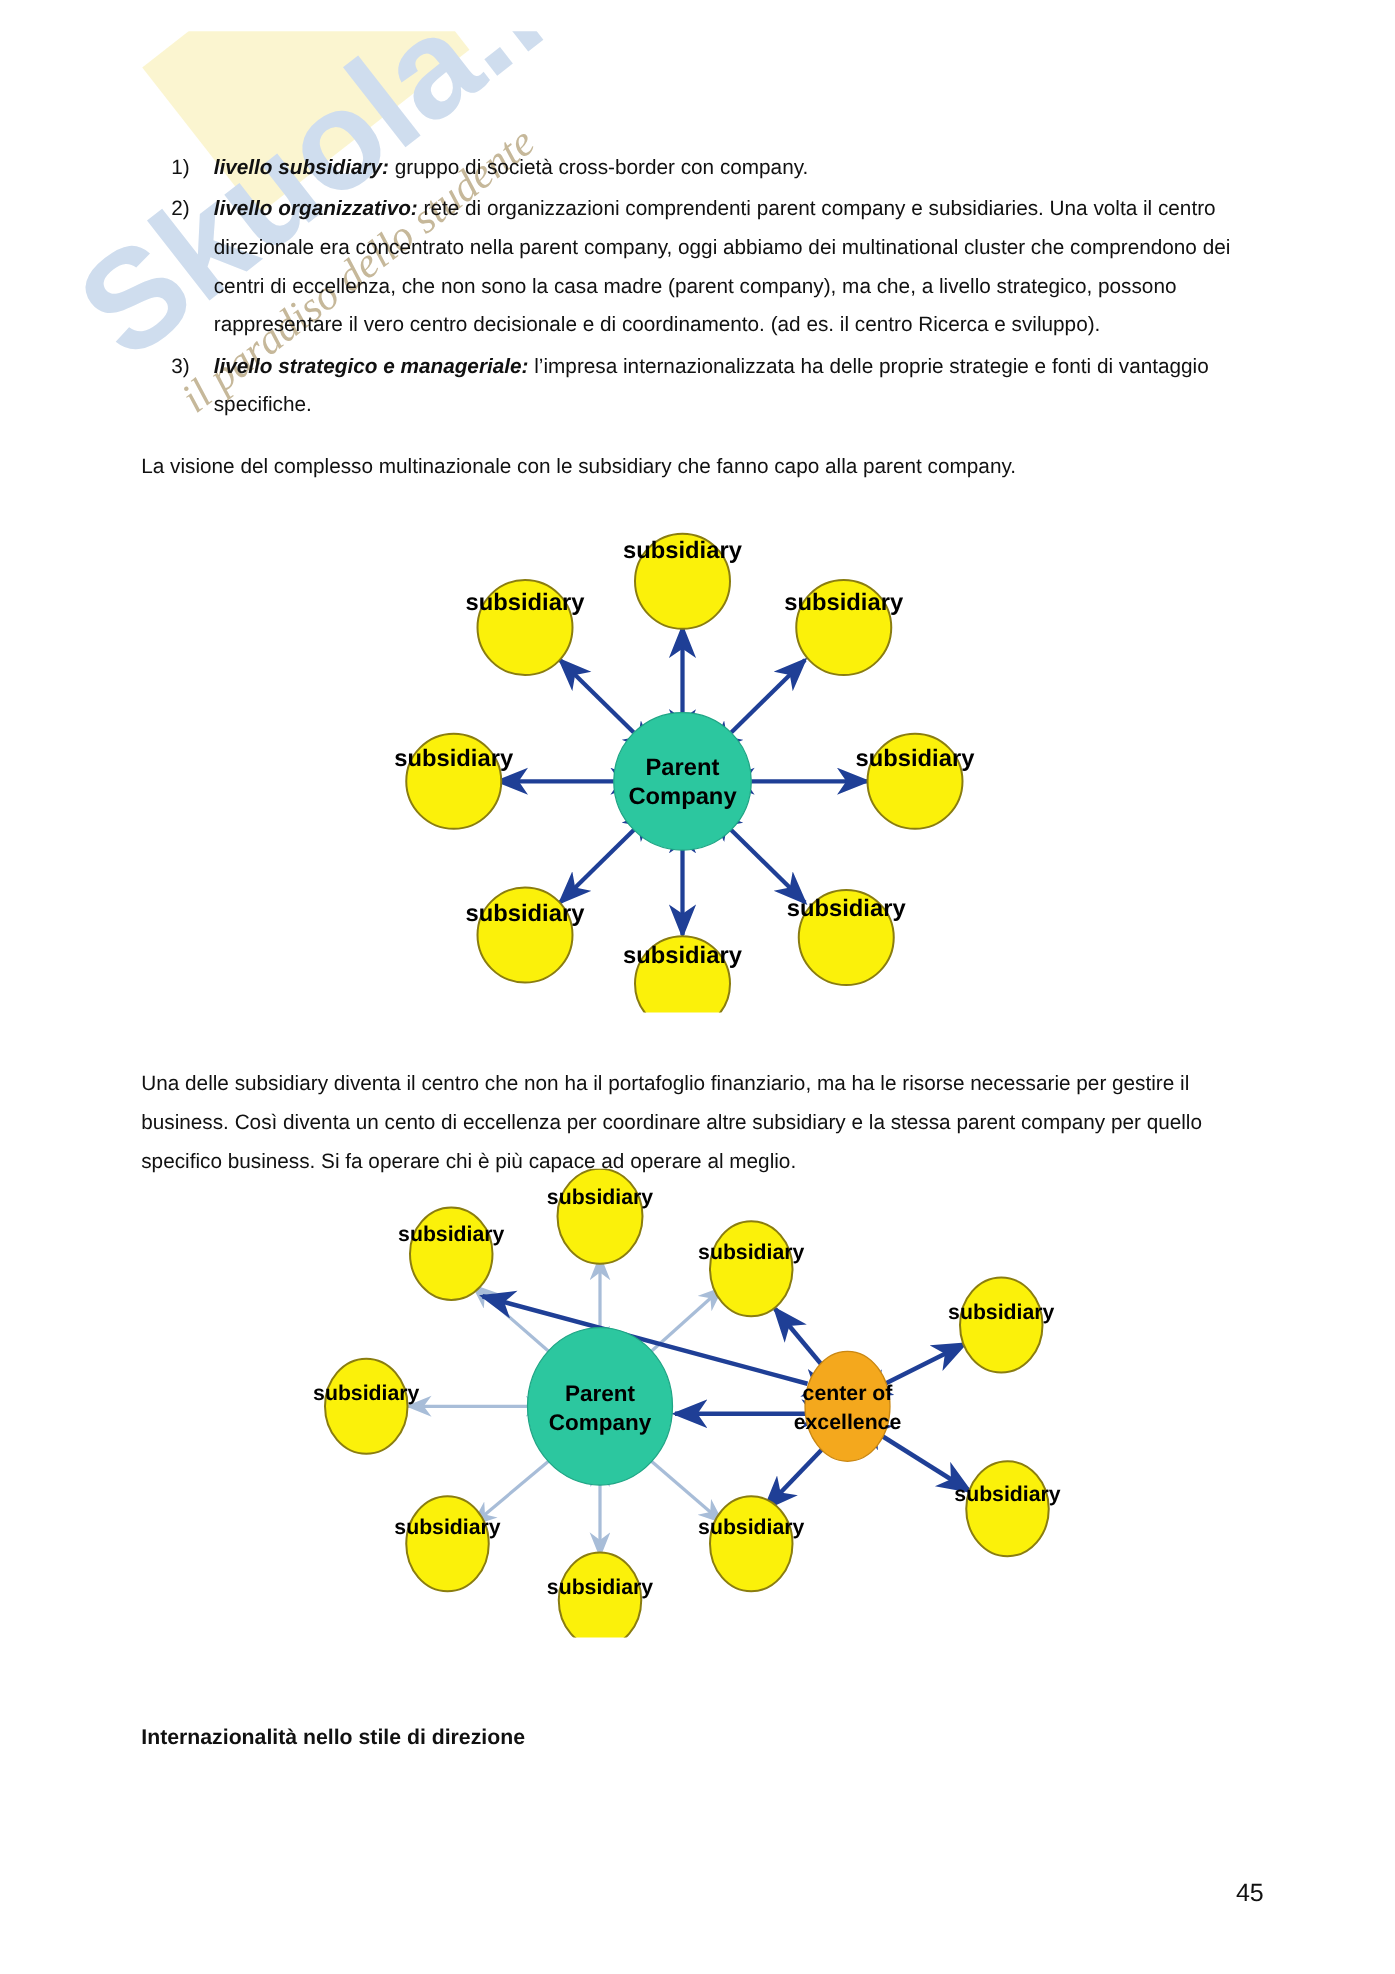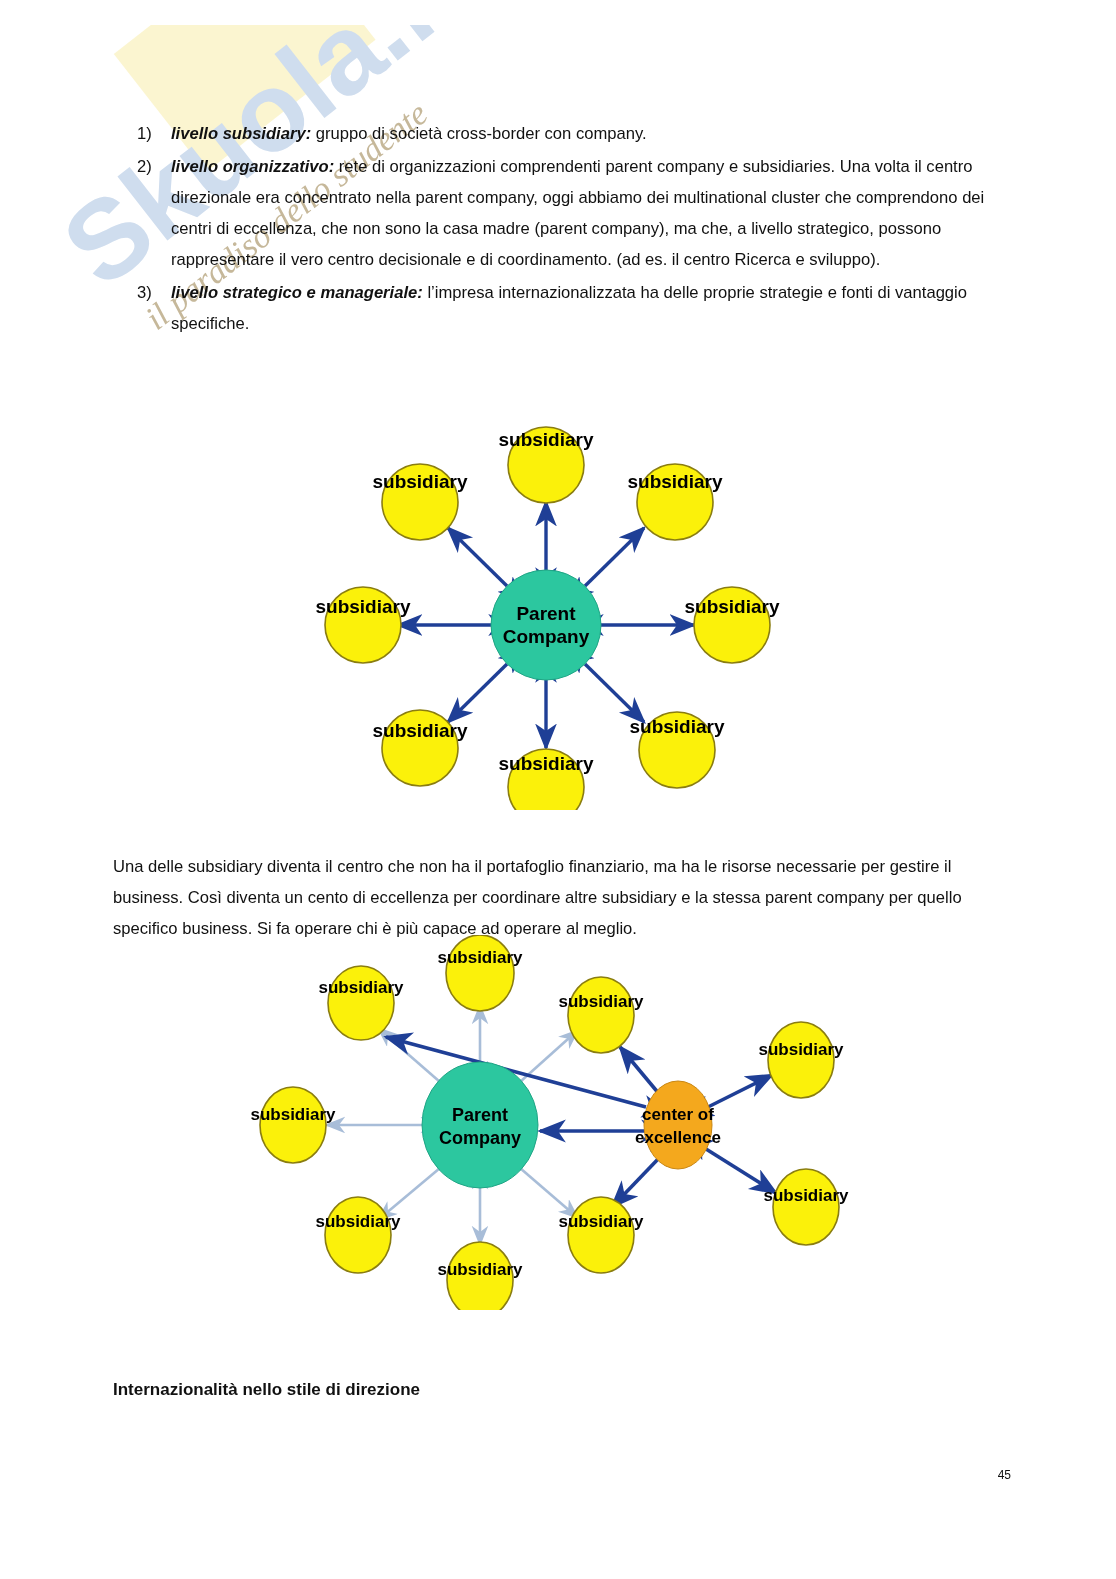--- a/index.html
+++ b/index.html
@@ -24,22 +24,22 @@
   p.para{font-size:16.6px;line-height:31px;margin:18px 0 0 0;color:#111;}
 
   
   .diagram{position:absolute;z-index:2;}
   #diagram-one{left:300px;top:410px;width:545px;height:400px;}
   #diagram-two{left:248px;top:935px;width:630px;height:375px;}
 
   
   .section-heading{position:absolute;left:113px;top:1380px;
     font-size:17px;font-weight:bold;color:#111;z-index:3;}
-  .page-number{position:absolute;right:105px;top:1468px;
-    font-size:12px;color:#111;z-index:3;}
+  .page-number{position:absolute;right:105px;top:1504px;
+    font-size:20px;color:#111;z-index:3;}
 
   .node-label{font-family:"Liberation Sans",sans-serif;font-weight:bold;
     fill:#000;text-anchor:middle;}
 </style>
 </head>
 <body>
 
 <div class="page">
 
   <svg class="watermark" viewBox="0 0 470 380" width="470" height="380">
@@ -60,20 +60,21 @@
       <li>
         <span class="num">2)</span>
         <span class="bi">livello organizzativo:</span><span> rete di organizzazioni comprendenti parent company e subsidiaries. Una volta il centro direzionale era concentrato nella parent company, oggi abbiamo dei multinational cluster che comprendono dei centri di eccellenza, che non sono la casa madre (parent company), ma che, a livello strategico, possono rappresentare il vero centro decisionale e di coordinamento. (ad es. il centro Ricerca e sviluppo).</span>
       </li>
       <li>
         <span class="num">3)</span>
         <span class="bi">livello strategico e manageriale:</span><span> l’impresa internazionalizzata ha delle proprie strategie e fonti di vantaggio specifiche.</span>
       </li>
     </ol>
 
+    <p class="para">La visione del complesso multinazionale con le subsidiary che fanno capo alla parent company.</p>
   </div>
 
   <svg class="diagram" id="diagram-one" viewBox="0 0 545 400">
     <defs>
       <marker id="ah-blue" markerWidth="9" markerHeight="9" refX="7.2" refY="3.2" orient="auto" markerUnits="strokeWidth">
         <path d="M0,0 L8,3.2 L0,6.4 L2.2,3.2 Z" fill="#1F3F96"></path>
       </marker>
       <marker id="ah-blue-start" markerWidth="9" markerHeight="9" refX="0.8" refY="3.2" orient="auto-start-reverse" markerUnits="strokeWidth">
         <path d="M0,0 L8,3.2 L0,6.4 L2.2,3.2 Z" fill="#1F3F96"></path>
       </marker>

